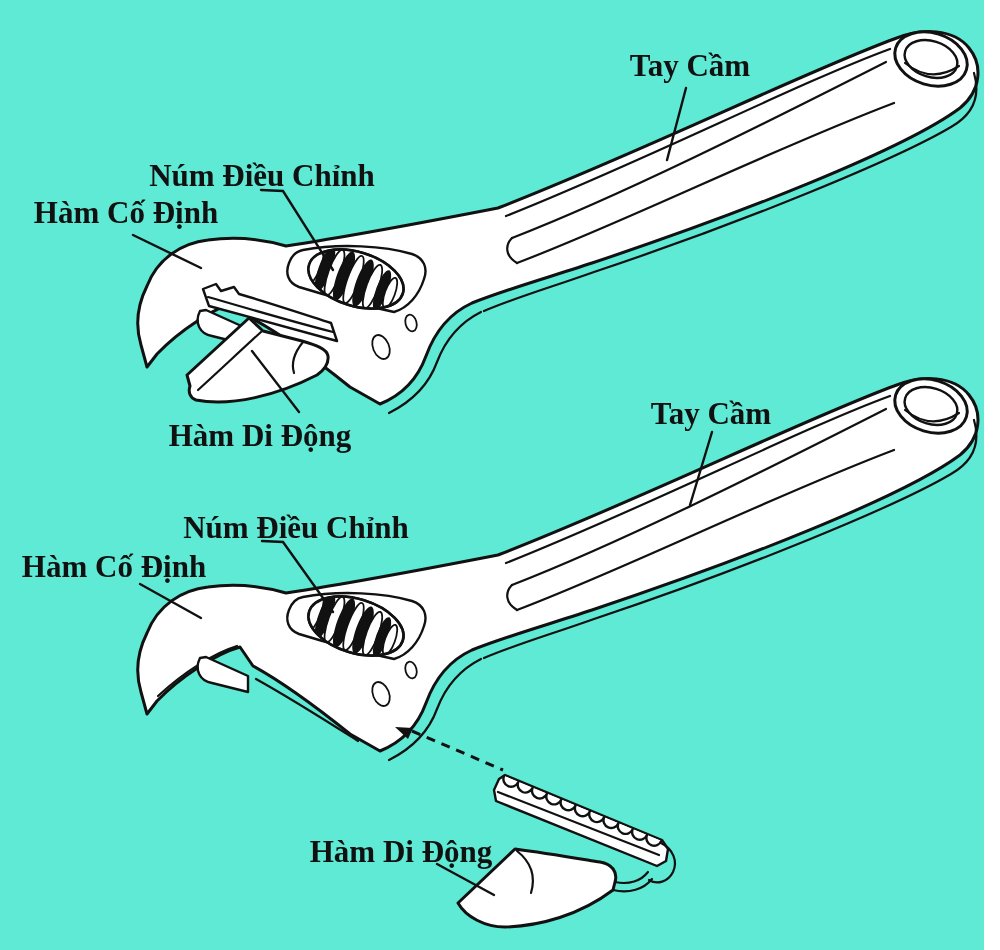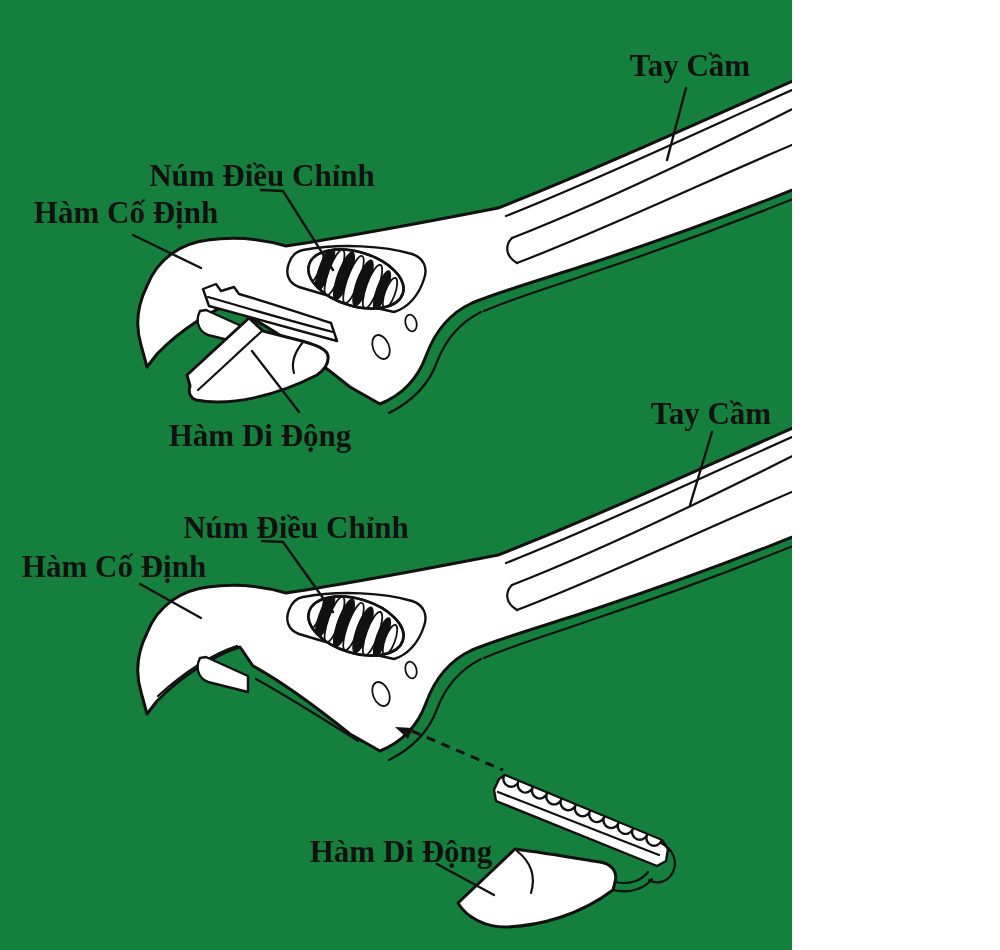--- a/index.html
+++ b/index.html
@@ -1,20 +1,20 @@
 <!DOCTYPE html>
 <html><head>
 <meta charset="utf-8">
 <style>
   html, body { margin: 0; padding: 0; background: #ffffff; }
   .canvas {
     position: relative;
-    width: 792px;
+    width: 984px;
     height: 950px;
-    background: #15803d;
+    background: #5eead4;
     overflow: hidden;
     font-family: "Liberation Serif", "DejaVu Serif", serif;
   }
   svg { display: block; }
   .outline  { fill: #ffffff; stroke: #111111; stroke-width: 3;   stroke-linejoin: round; stroke-linecap: round; }
   .outline2 { fill: #ffffff; stroke: #111111; stroke-width: 2.4; stroke-linejoin: round; stroke-linecap: round; }
   .detail   { fill: none;    stroke: #111111; stroke-width: 2.2; stroke-linejoin: round; stroke-linecap: round; }
   .rib      { fill: #111111; stroke: none; }
   .ribgap   { fill: #ffffff; stroke: #111111; stroke-width: 1.8; }
   .leader   { fill: none; stroke: #111111; stroke-width: 2.4; stroke-linecap: round; }

